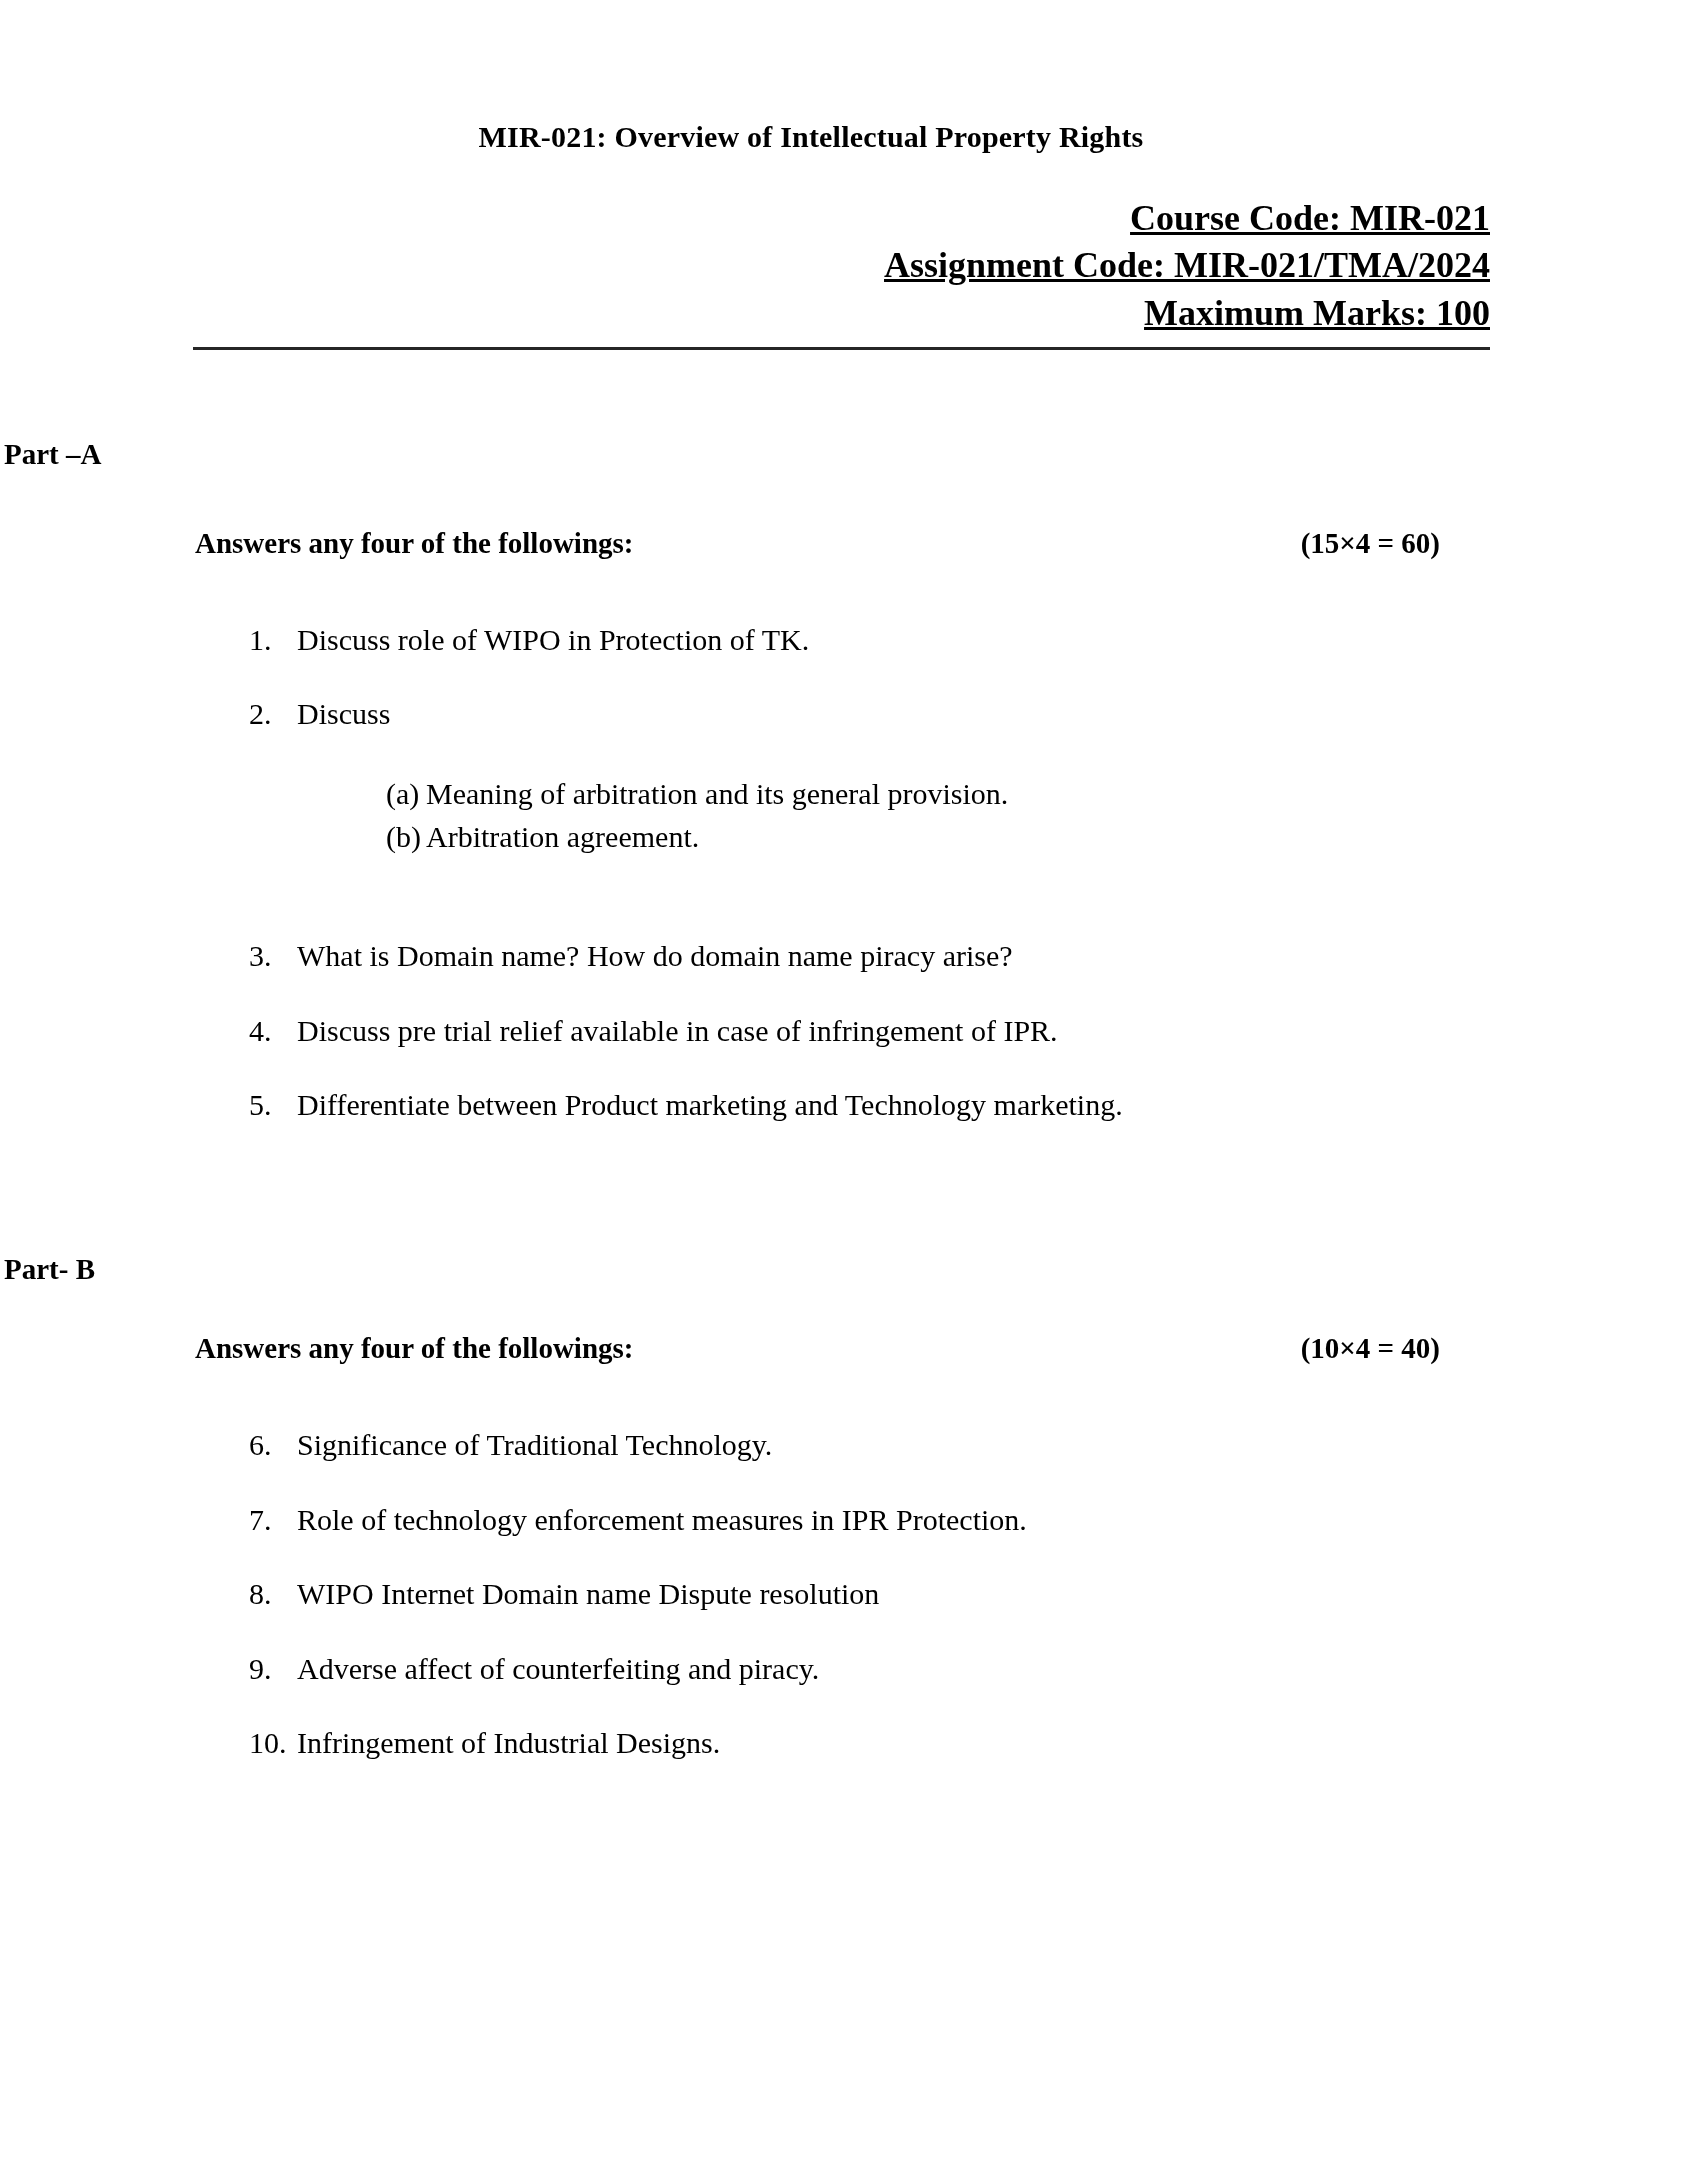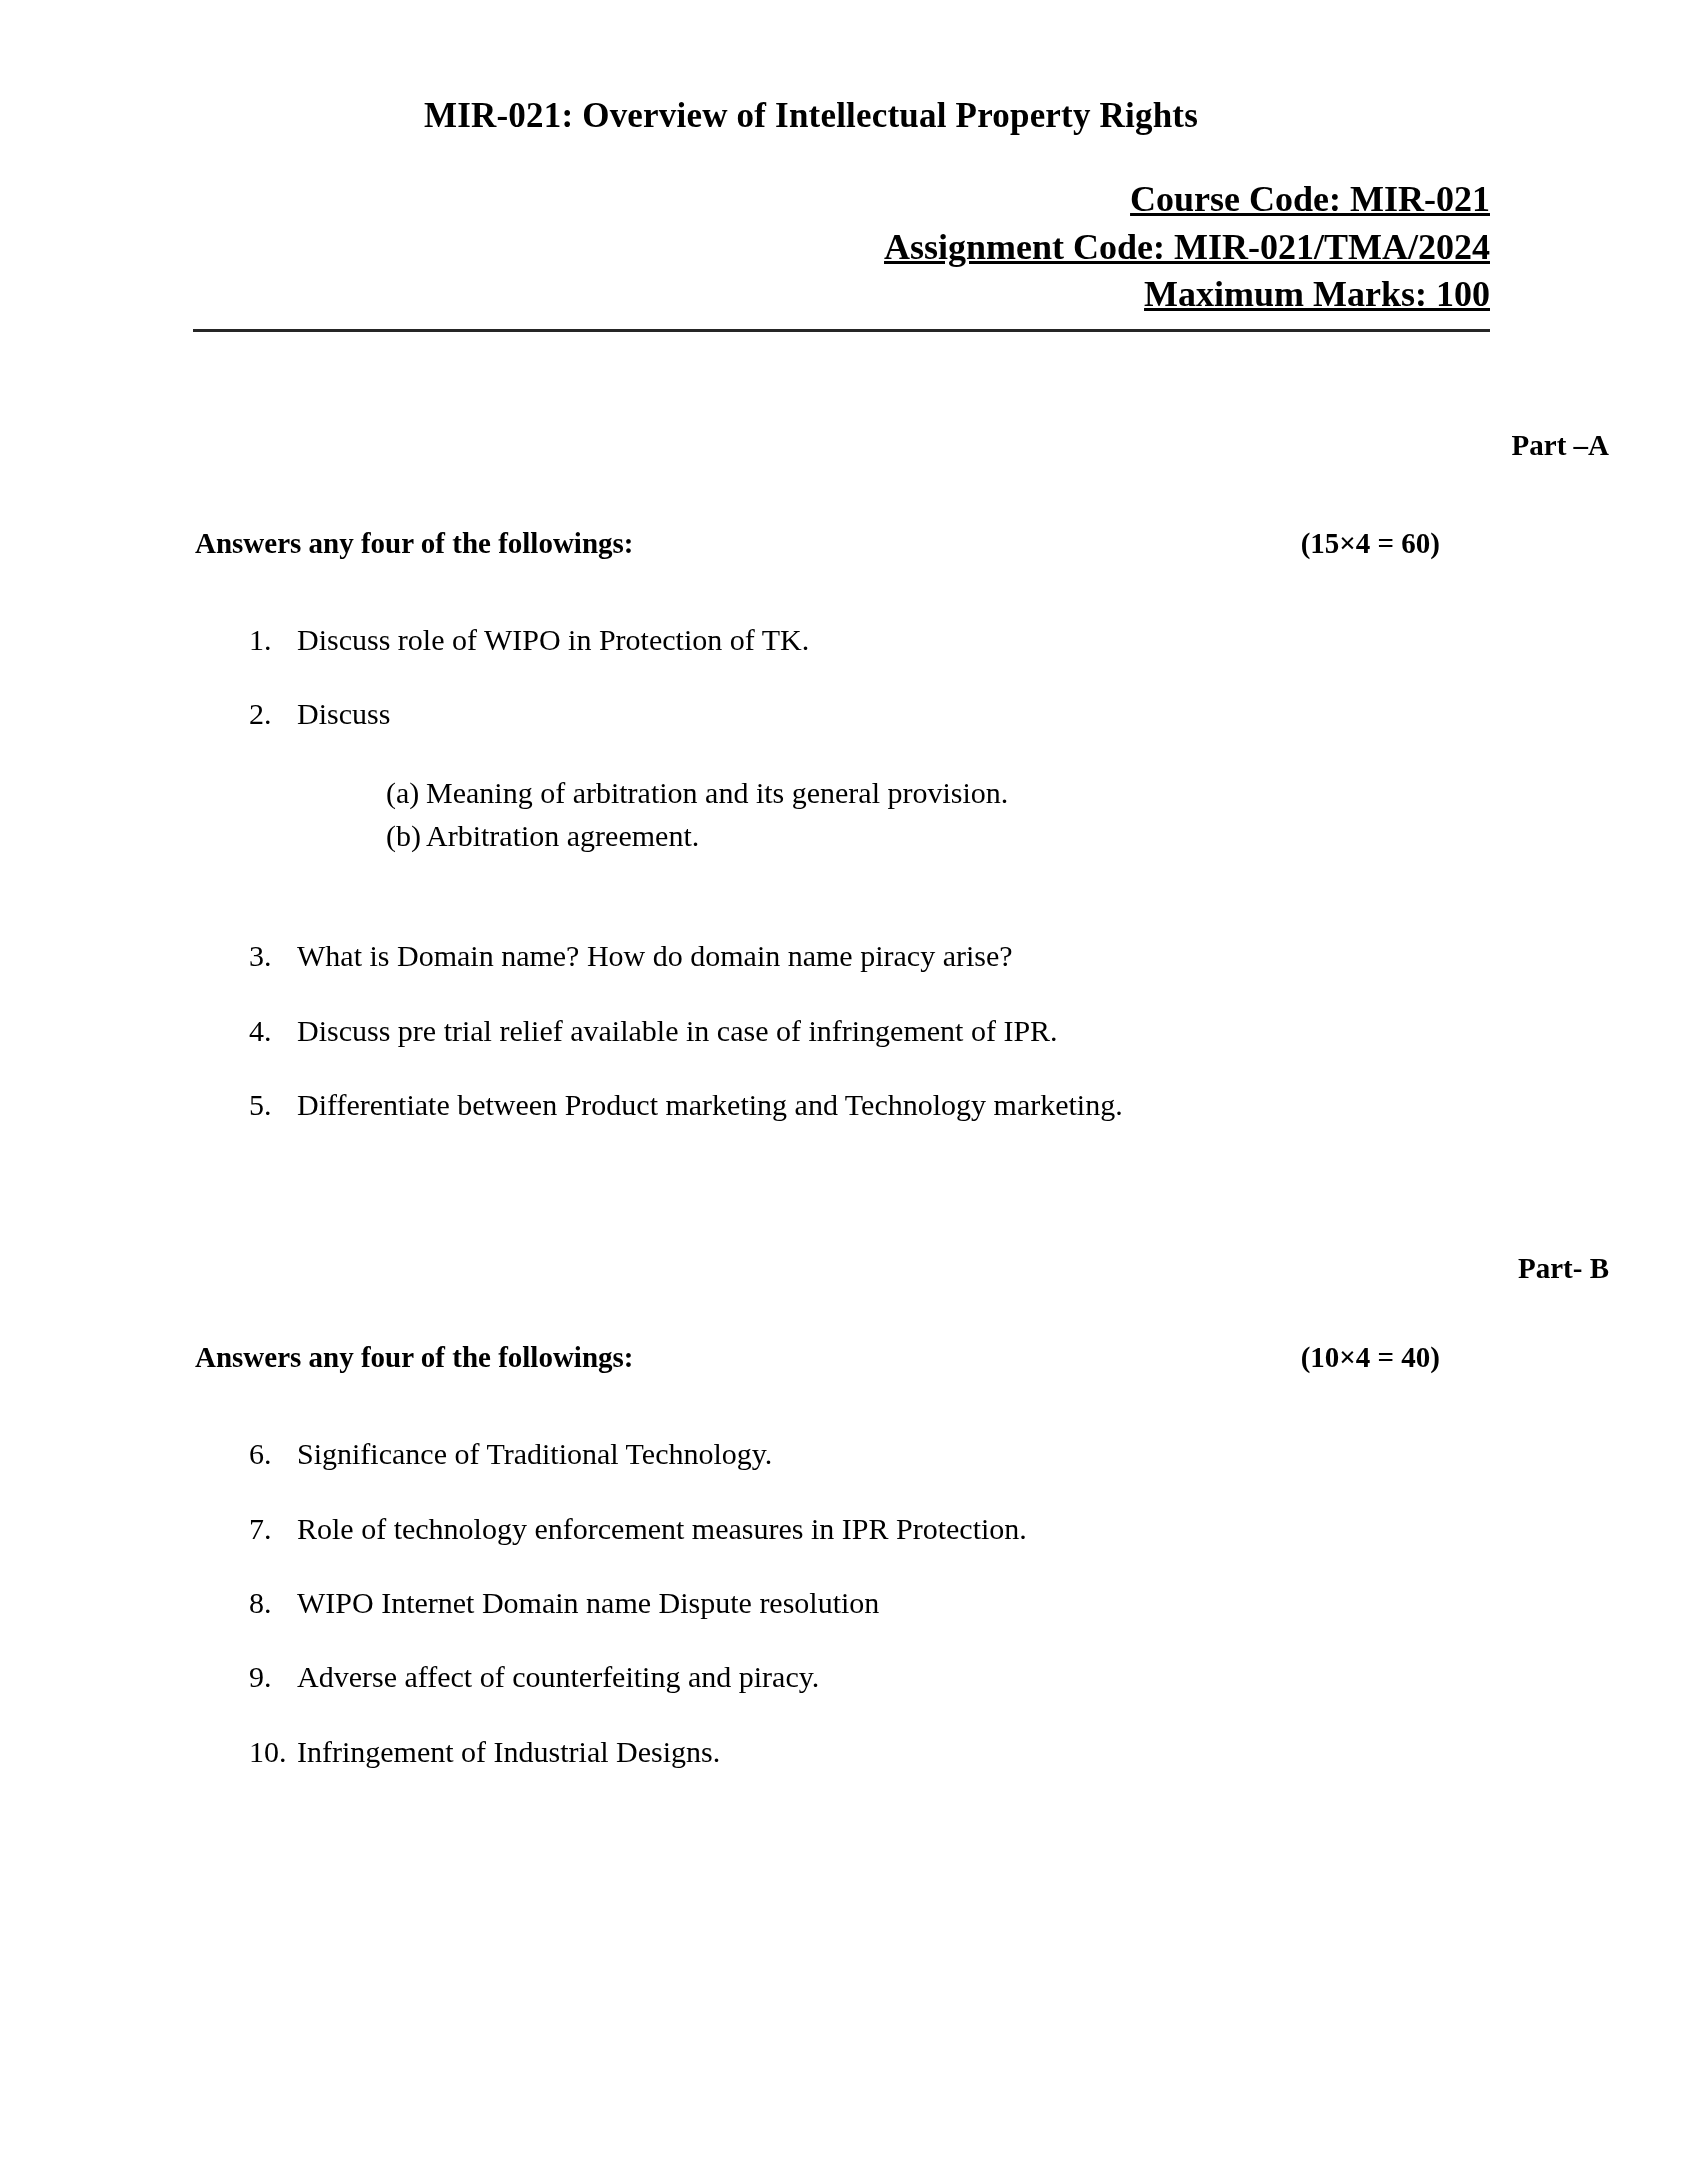--- a/index.html
+++ b/index.html
@@ -18,25 +18,25 @@
   .page {
     position: relative;
     width: 1683px;
     height: 2178px;
     box-sizing: border-box;
   }
 
   
   .doc-title {
     text-align: center;
-    font-size: 35px;
+    font-size: 30px;
     font-weight: bold;
     letter-spacing: 0.2px;
     margin: 0;
-    padding-top: 96px;
+    padding-top: 120px;
     padding-right: 61px;
     line-height: 1.15;
   }
 
   .header-meta {
     margin: 0;
     padding-top: 40px;
     padding-right: 193px;
     text-align: right;
     font-size: 36px;
@@ -51,24 +51,24 @@
   .rule {
     width: 1297px;
     margin: 10px 0 0 193px;
     border: 0;
     border-top: 3px solid #262626;
     height: 0;
   }
 
   
   .part-heading {
-    text-align: right;
+    text-align: left;
     font-size: 29px;
     font-weight: bold;
-    margin: 13px;
+    margin: 4px;
     padding-right: 61px;
     line-height: 1.2;
   }
   .part-a-heading { padding-top: 83px; }
   .part-b-heading { padding-top: 91px; }
 
   .instruction-row {
     display: flex;
     align-items: baseline;
     justify-content: space-between;

